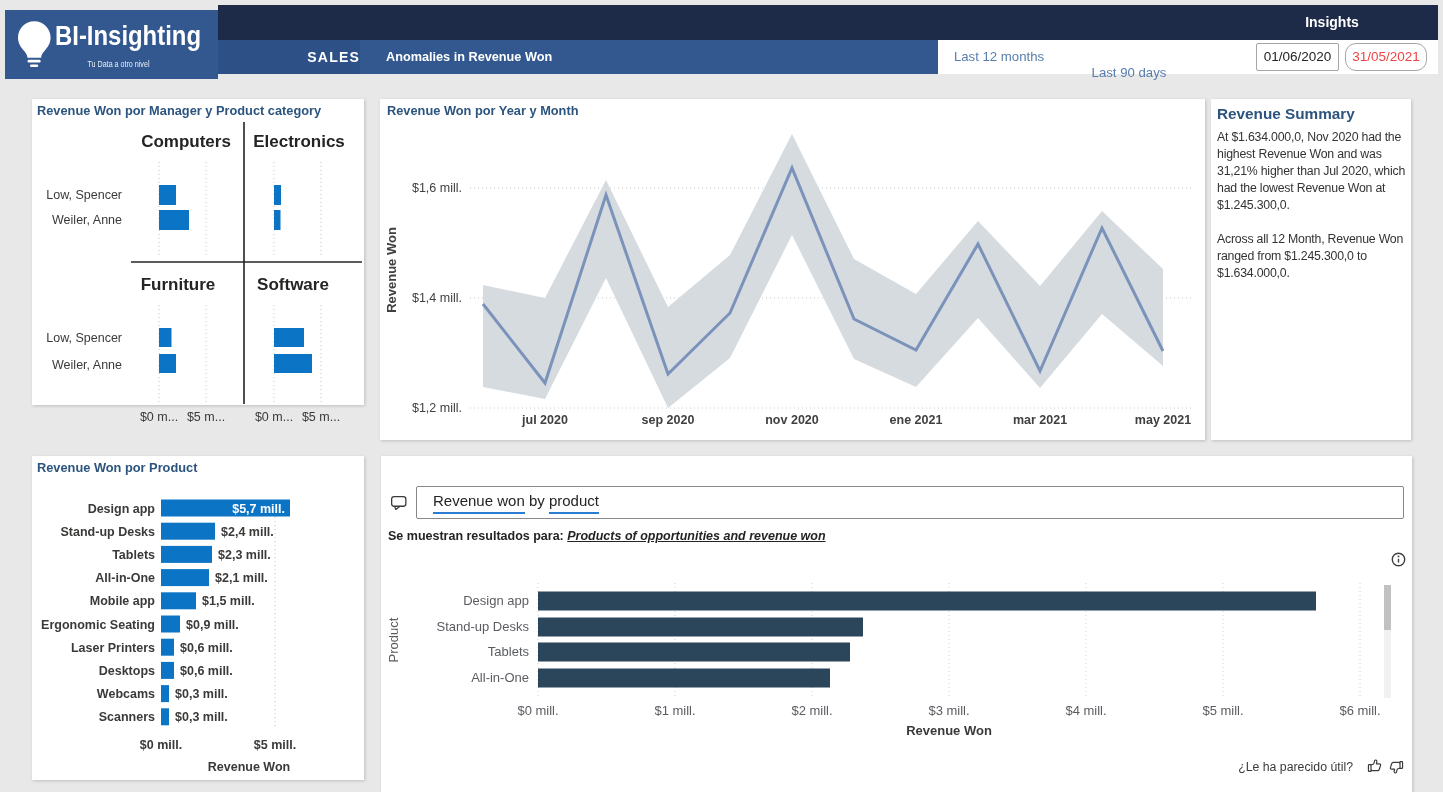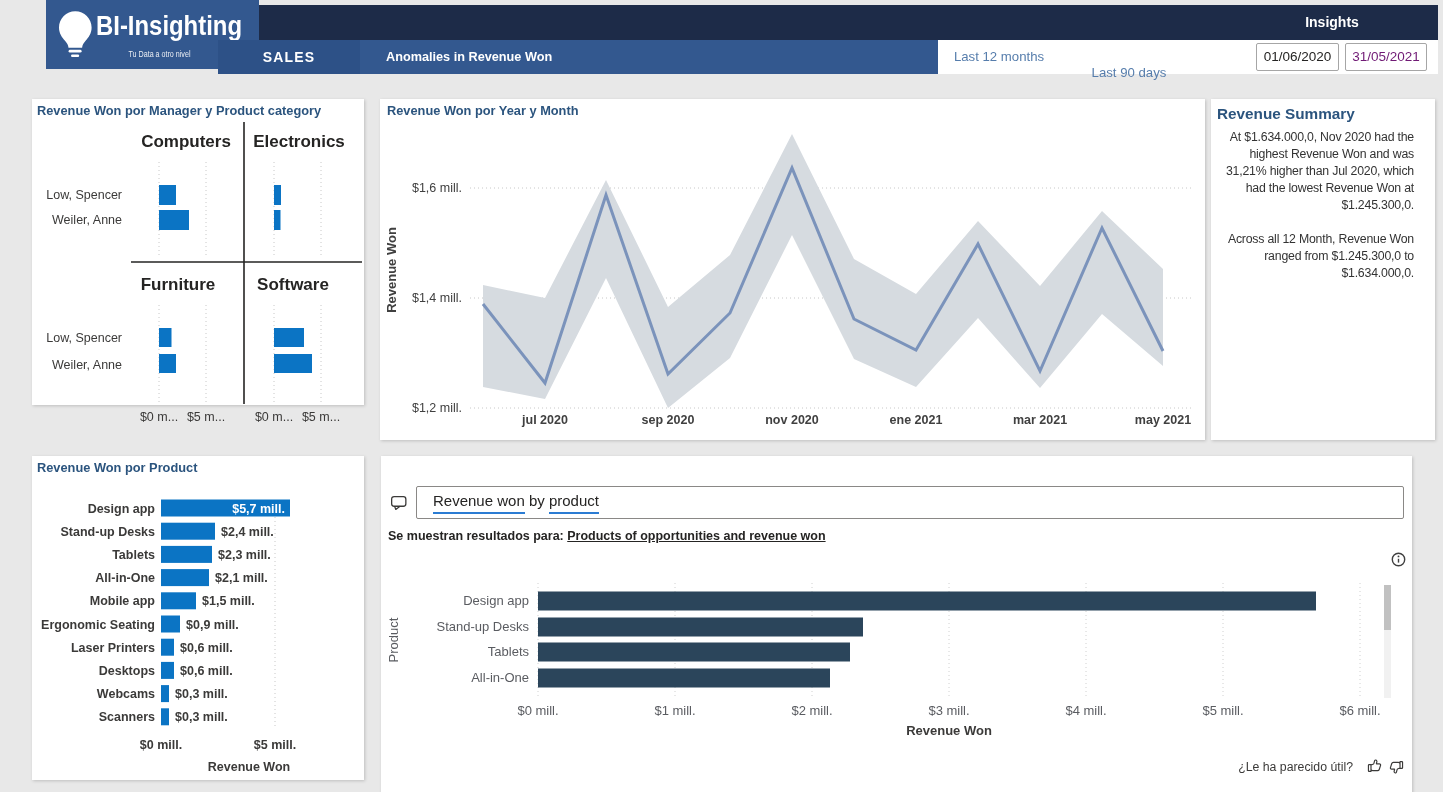--- a/index.html
+++ b/index.html
@@ -9,35 +9,35 @@
 .ctitle { position:absolute; font-size:12.8px; font-weight:bold; color:#2b547e; }
 svg text { font-family:"Liberation Sans",sans-serif; }
 </style>
 </head>
 <body>
 
 <div class="abs" style="left:218px; top:5px; width:1220px; height:35px; background:#1d2b48;"></div>
 <div class="abs" style="left:1292px; top:5px; width:80px; height:35px; color:#fff; font-weight:bold; font-size:14px; line-height:35px; text-align:center;">Insights</div>
 <div class="abs" style="left:218px; top:40px; width:720px; height:34px; background:#33588f;"></div>
 <div class="abs" style="left:938px; top:40px; width:500px; height:34px; background:#fff;"></div>
-<div class="abs" style="left:5px; top:0; width:213px; height:69px; background:#33588f;margin-left:41px;">
+<div class="abs" style="left:5px; top:10px; width:213px; height:69px; background:#33588f;">
   <svg width="213" height="69" viewBox="0 0 213 69">
     <path fill="#fff" d="M29.3 11.2 C20.3 11.2 13 18.5 13 27.5 C13 33.5 16 37.3 19 40.8 C21 43.2 22.2 45 22.5 47.8 L36.1 47.8 C36.4 45 37.6 43.2 39.6 40.8 C42.6 37.3 45.6 33.5 45.6 27.5 C45.6 18.5 38.3 11.2 29.3 11.2 Z"></path>
     <rect x="22.6" y="49.8" width="13" height="2.8" rx="1.4" fill="#fff"></rect>
     <rect x="25" y="54.6" width="8.2" height="2.5" rx="1.25" fill="#fff"></rect>
     <text x="50" y="35" fill="#fff" font-size="28" font-weight="bold" textLength="146" lengthAdjust="spacingAndGlyphs">BI-Insighting</text>
     <text x="82.5" y="57" fill="#fff" opacity="0.9" font-size="8.5" textLength="62" lengthAdjust="spacingAndGlyphs">Tu Data a otro nivel</text>
   </svg>
 </div>
-<div class="abs" style="left:218px; top:40px; width:142px; height:34px; background:#2d5187; color:#fff; font-weight:bold; font-size:14px; letter-spacing:1.2px; line-height:34px; text-align:center;">SALES</div>
+<div class="abs" style="left:218px; top:40px; width:142px; height:34px; background:#2d5187; color:#fff; font-weight:bold; font-size:14px; letter-spacing:1.2px; line-height:34px; text-align:right;">SALES</div>
 <div class="abs" style="left:386px; top:40px; height:34px; color:#fff; font-weight:bold; font-size:12.7px; line-height:34px;text-align:center;">Anomalies in Revenue Won</div>
 <div class="abs" style="left:940px; top:40px; width:118px; height:50px; color:#567dac; font-size:13.2px; line-height:34px; text-align:center;">Last 12 months</div>
 <div class="abs" style="left:1070px; top:56px; width:118px; height:34px; color:#567dac; font-size:13.2px; line-height:34px; text-align:center;">Last 90 days</div>
 <div class="abs" style="left:1256px; top:43px; width:83px; height:28px; background:#fff; border:1px solid #a6a6a6; border-radius:2px; font-size:13.5px; color:#252423; line-height:26px; text-align:center;">01/06/2020</div>
-<div class="abs" style="left:1345px; top:43px; width:82px; height:28px; background:#fff; border:1px solid #a6a6a6; border-radius:2px; font-size:13.5px; color:#701a75; line-height:26px; text-align:center;">31/05/2021</div>
+<div class="abs" style="left:1345px; top:43px; width:82px; height:28px; background:#fff; border:1px solid #a6a6a6; border-radius:11px; font-size:13.5px; color:#ef4444; line-height:26px; text-align:center;">31/05/2021</div>
 
 <div class="card" style="left:32px; top:99px; width:332px; height:306px;">
   <div class="ctitle" style="left:5px; top:4px;">Revenue Won por Manager y Product category</div>
   <svg class="abs" style="left:0; top:-2px;" width="332" height="343" viewBox="0 0 332 343">
     <line x1="212" y1="25" x2="212" y2="307" stroke="#252423" stroke-width="1.6"></line>
     <line x1="99" y1="165" x2="330" y2="165" stroke="#252423" stroke-width="1.6"></line>
     <text x="154" y="50" font-size="17" font-weight="bold" fill="#252423" text-anchor="middle">Computers</text>
     <text x="267" y="50" font-size="17" font-weight="bold" fill="#252423" text-anchor="middle">Electronics</text>
     <text x="146" y="193" font-size="17" font-weight="bold" fill="#252423" text-anchor="middle">Furniture</text>
     <text x="261" y="193" font-size="17" font-weight="bold" fill="#252423" text-anchor="middle">Software</text>
@@ -96,21 +96,21 @@
       <text x="288" y="327" text-anchor="middle">sep 2020</text>
       <text x="412" y="327" text-anchor="middle">nov 2020</text>
       <text x="536" y="327" text-anchor="middle">ene 2021</text>
       <text x="660" y="327" text-anchor="middle">mar 2021</text>
       <text x="783" y="327" text-anchor="middle">may 2021</text>
     </g>
     <text x="16" y="173" font-size="13" font-weight="bold" fill="#404040" text-anchor="middle" transform="rotate(-90 16 173)">Revenue Won</text>
   </svg>
 </div>
 
-<div class="card" style="left:1211px; top:99px; width:224px; height:341px;text-align:right;">
+<div class="card" style="left:1211px; top:99px; width:200px; height:341px;">
   <div style="position:absolute; left:6px; top:6px; font-size:15.3px; font-weight:bold; color:#2b547e;">Revenue Summary</div>
   <div style="position:absolute; left:6px; top:30px; width:197px; font-size:12.3px; color:#333; line-height:17px; letter-spacing:-0.2px;">At $1.634.000,0, Nov 2020 had the<br>highest Revenue Won and was<br>31,21% higher than Jul 2020, which<br>had the lowest Revenue Won at<br>$1.245.300,0.<br><br><span style="display:inline-block; height:7px;"></span>Across all 12 Month, Revenue Won<br>ranged from $1.245.300,0 to<br>$1.634.000,0.</div>
 </div>
 
 <div class="card" style="left:32px; top:456px; width:332px; height:324px;">
   <div class="ctitle" style="left:5px; top:4px;">Revenue Won por Product</div>
   <svg class="abs" style="left:0; top:-3px;" width="332" height="327" viewBox="0 0 332 327">
     <g stroke="#c8c8c8" stroke-width="1" stroke-dasharray="1 3">
       <line x1="243" y1="48" x2="243" y2="276"></line>
     </g>
@@ -158,21 +158,21 @@
   </svg>
 </div>
 
 <div class="card" style="left:381px; top:456px; width:1031px; height:345px;padding-left:19px;">
   <svg class="abs" style="left:10px; top:40px;" width="16" height="14" viewBox="0 0 16 14">
     <rect x="0.65" y="0.65" width="14.2" height="9.6" rx="2.5" fill="none" stroke="#3b3a39" stroke-width="1.3"></rect>
     <path d="M3.6 10.3 L4.8 13.4 L9 10.3" fill="none" stroke="#3b3a39" stroke-width="1.25" stroke-linejoin="round"></path>
   </svg>
   <div class="abs" style="left:35px; top:30px; width:988px; height:33px; border:1px solid #8a8886; border-radius:2px;"></div>
   <div class="abs" style="left:52px; top:36px; font-size:15px; color:#252423;"><span style="border-bottom:2px solid #2b7cd3; padding-bottom:3px;">Revenue won</span> by <span style="border-bottom:2px solid #2b7cd3; padding-bottom:3px;">product</span></div>
-  <div class="abs" style="left:7px; top:73px; font-size:12.5px; font-weight:bold; color:#252423;">Se muestran resultados para: <span style="text-decoration:underline;">Products of opportunities and revenue won</span></div>
+  <div class="abs" style="left:7px; top:73px; font-size:12.5px; font-weight:bold; color:#252423;">Se muestran resultados para: <span style="font-style:italic; text-decoration:underline;">Products of opportunities and revenue won</span></div>
   <svg class="abs" style="left:1010px; top:96px;" width="15" height="15" viewBox="0 0 15 15">
     <circle cx="7.5" cy="7.5" r="6.2" fill="none" stroke="#404040" stroke-width="1.4"></circle>
     <line x1="7.5" y1="6.8" x2="7.5" y2="10.6" stroke="#404040" stroke-width="1.4"></line>
     <circle cx="7.5" cy="4.4" r="0.95" fill="#404040"></circle>
   </svg>
   <svg class="abs" style="left:0; top:-3px;" width="1032" height="327" viewBox="0 0 1032 327">
     <g stroke="#d0d0d0" stroke-width="1" stroke-dasharray="1 3">
       <line x1="157" y1="130" x2="157" y2="245"></line>
       <line x1="294" y1="130" x2="294" y2="245"></line>
       <line x1="431" y1="130" x2="431" y2="245"></line>

